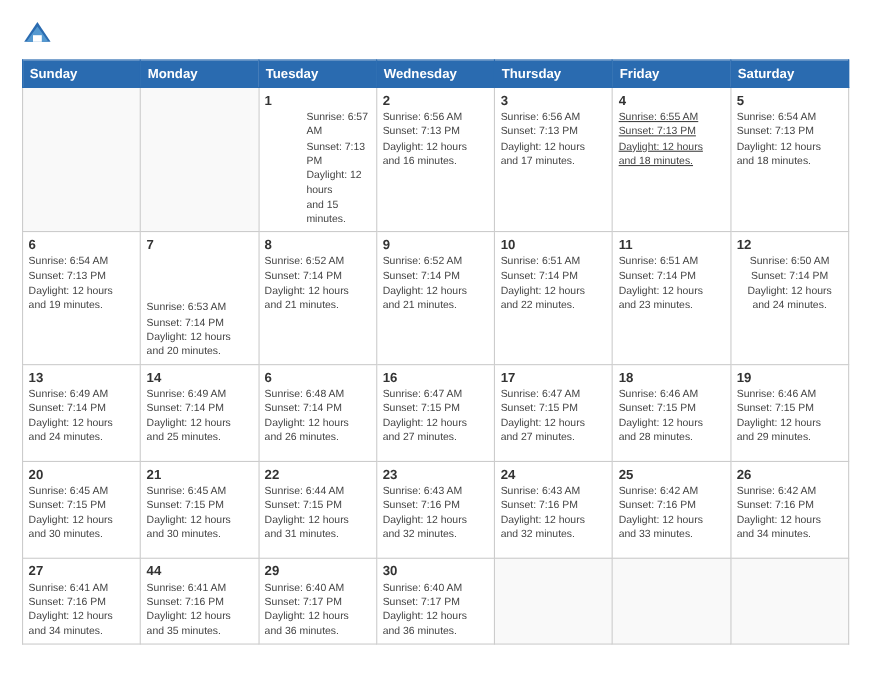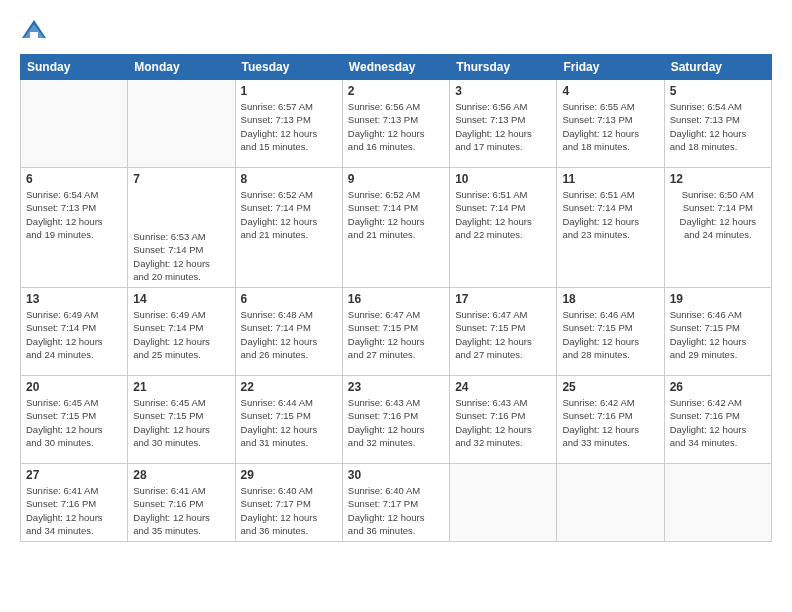--- a/index.html
+++ b/index.html
@@ -133,42 +133,42 @@
           <th>Friday</th>
           <th>Saturday</th>
         </tr>
     </thead>
     <tbody id="calendar-body">
     <tr>
           <td class="empty"></td>
           <td class="empty"></td>
           <td>
             <div class="day-num">1</div>
-            <div class="day-info" style="white-space: pre-line;">Sunrise: 6:57 AM
+            <div class="day-info" style="white-space: pre-line; margin-left: 38px;">Sunrise: 6:57 AM
 Sunset: 7:13 PM
 Daylight: 12 hours
 and 15 minutes.</div>
           </td>
           <td>
             <div class="day-num">2</div>
             <div class="day-info" style="white-space: pre-line;">Sunrise: 6:56 AM
 Sunset: 7:13 PM
 Daylight: 12 hours
 and 16 minutes.</div>
           </td>
           <td>
             <div class="day-num">3</div>
             <div class="day-info" style="white-space: pre-line;">Sunrise: 6:56 AM
 Sunset: 7:13 PM
 Daylight: 12 hours
 and 17 minutes.</div>
           </td>
           <td>
             <div class="day-num">4</div>
-            <div class="day-info" style="white-space: pre-line;">Sunrise: 6:55 AM
+            <div class="day-info" style="white-space: pre-line; text-decoration: underline;">Sunrise: 6:55 AM
 Sunset: 7:13 PM
 Daylight: 12 hours
 and 18 minutes.</div>
           </td>
           <td>
             <div class="day-num">5</div>
             <div class="day-info" style="white-space: pre-line;">Sunrise: 6:54 AM
 Sunset: 7:13 PM
 Daylight: 12 hours
 and 18 minutes.</div>
@@ -329,21 +329,21 @@
         </tr>
         <tr class="last-row">
           <td>
             <div class="day-num">27</div>
             <div class="day-info" style="white-space: pre-line;">Sunrise: 6:41 AM
 Sunset: 7:16 PM
 Daylight: 12 hours
 and 34 minutes.</div>
           </td>
           <td>
-            <div class="day-num">28</div>
+            <div class="day-num">44</div>
             <div class="day-info" style="white-space: pre-line;">Sunrise: 6:41 AM
 Sunset: 7:16 PM
 Daylight: 12 hours
 and 35 minutes.</div>
           </td>
           <td>
             <div class="day-num">29</div>
             <div class="day-info" style="white-space: pre-line;">Sunrise: 6:40 AM
 Sunset: 7:17 PM
 Daylight: 12 hours

